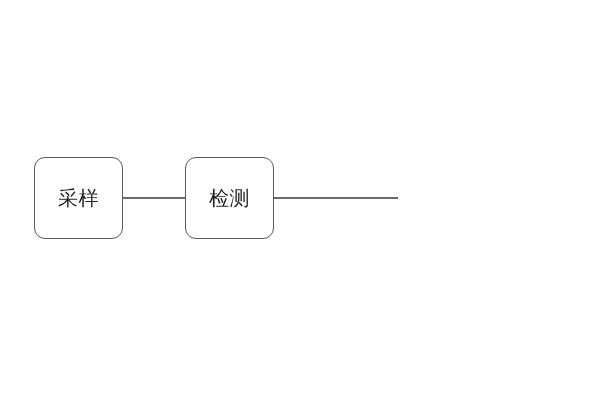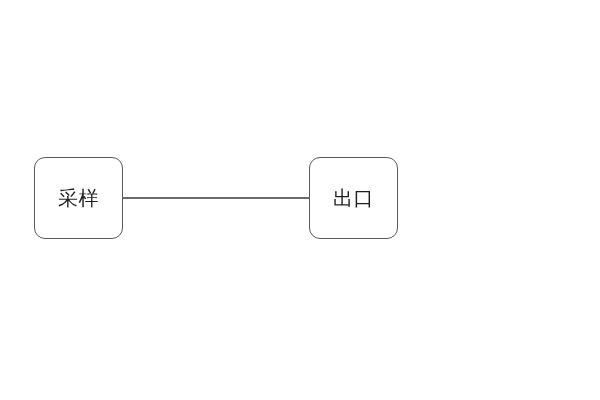--- a/index.html
+++ b/index.html
@@ -68,25 +68,25 @@
 <div id="canvas">
 
   <div class="flow-chain">
 
     <div class="flow-node">
       <span class="flow-node-label">采样</span>
     </div>
 
     <div class="flow-connector"></div>
 
+    <div class="flow-node">
+      <span class="flow-node-label">检测</span>
+    </div>
 
     <div class="flow-connector"></div>
 
 
     <div class="flow-connector"></div>
 
-    <div class="flow-node">
-      <span class="flow-node-label">出口</span>
-    </div>
 
   </div>
 
 </div>
 
 </body></html>

